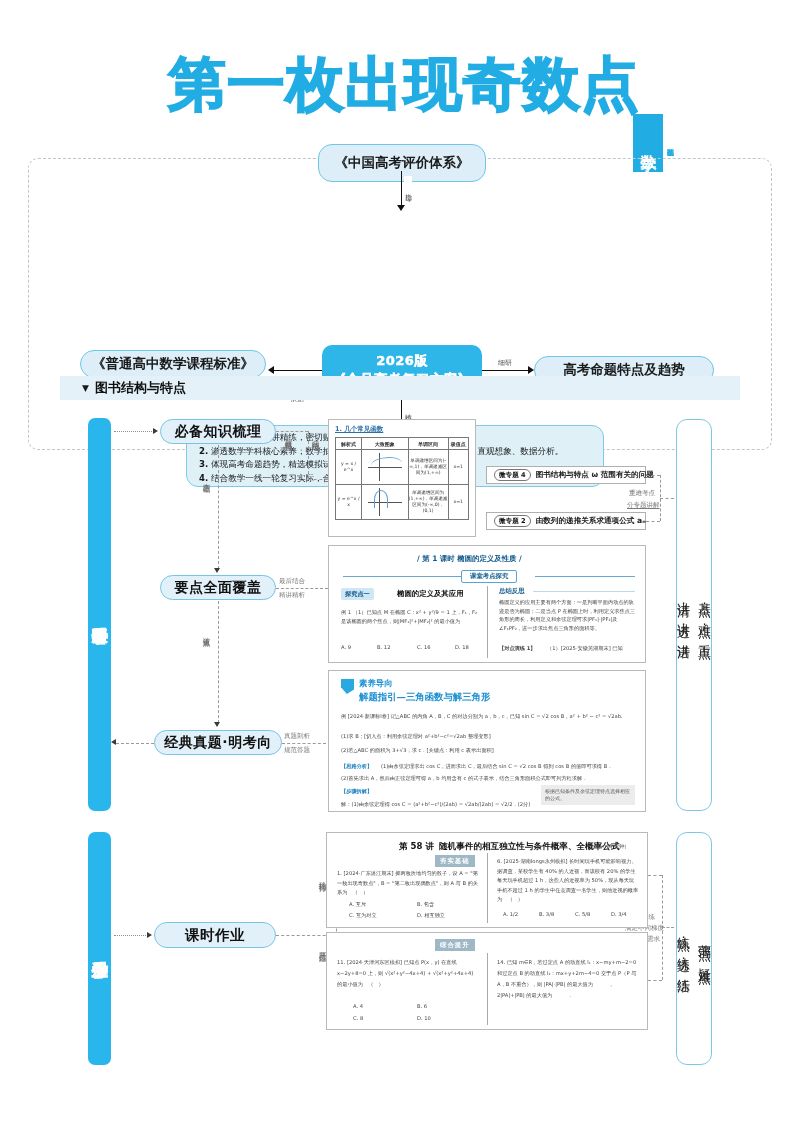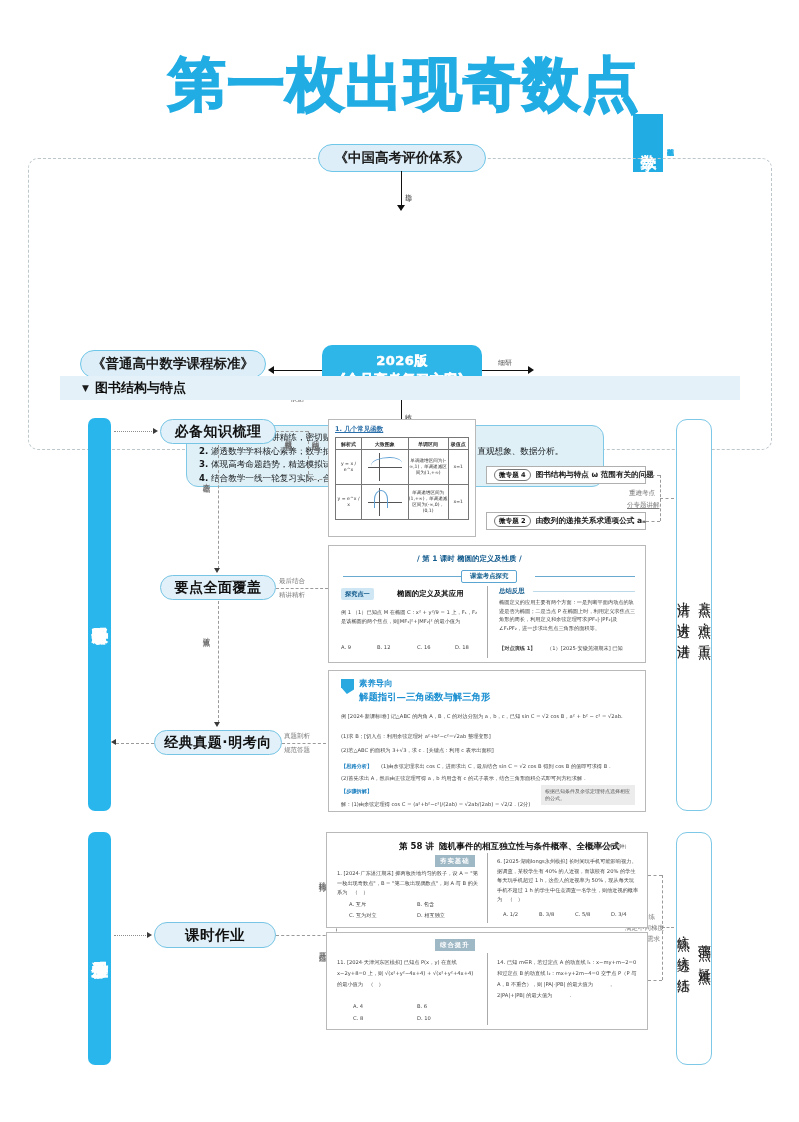--- a/index.html
+++ b/index.html
@@ -42,21 +42,21 @@
 
   .node{
     position:absolute;box-sizing:border-box;
     display:flex;align-items:center;justify-content:center;
     text-align:center;
     border:1px solid #6ec6e8;border-radius:16px;
     background:#ddeef8;color:#1b1b1b;
     font-weight:bold;
   }
   .node-eval{
-    left:318px;top:4px;width:168px;height:28px;
+    left:318px;top:4px;width:168px;height:38px;
     font-size:13.5px;border-radius:14px;
   }
   .node-std{
     left:80px;top:210px;width:186px;height:28px;
     font-size:13.5px;border-radius:14px;
   }
   .node-trend{
     left:534px;top:216px;width:180px;height:28px;
     font-size:13.5px;border-radius:14px;
   }
@@ -258,20 +258,21 @@
     <div class="ln v-ln" style="left:401px;top:31px;height:36px;"></div>
     <div class="arrow-d" style="left:397px;top:65px;"></div>
     <div class="conn-label vert" style="left:404px;top:36px;width:8px;height:26px;">指导</div>
 
     <div class="node node-center">
       <div class="l1">2026版</div>
       <div class="l2">《全品高考复习方案》</div>
     </div>
 
     <div class="node node-std">《普通高中数学课程标准》</div>
+    <div class="node node-trend">高考命题特点及趋势</div>
 
     <div class="ln h-ln" style="left:274px;top:230px;width:48px;"></div>
     <div class="arrow-l" style="left:268px;top:226px;"></div>
     <div class="conn-label" style="left:282px;top:219px;width:30px;margin-top:36px;">依据</div>
 
     <div class="ln h-ln" style="left:482px;top:230px;width:48px;"></div>
     <div class="arrow-r" style="left:528px;top:226px;"></div>
     <div class="conn-label" style="left:490px;top:219px;width:30px;">细研</div>
 
     <div class="ln v-ln" style="left:401px;top:255px;height:28px;"></div>

